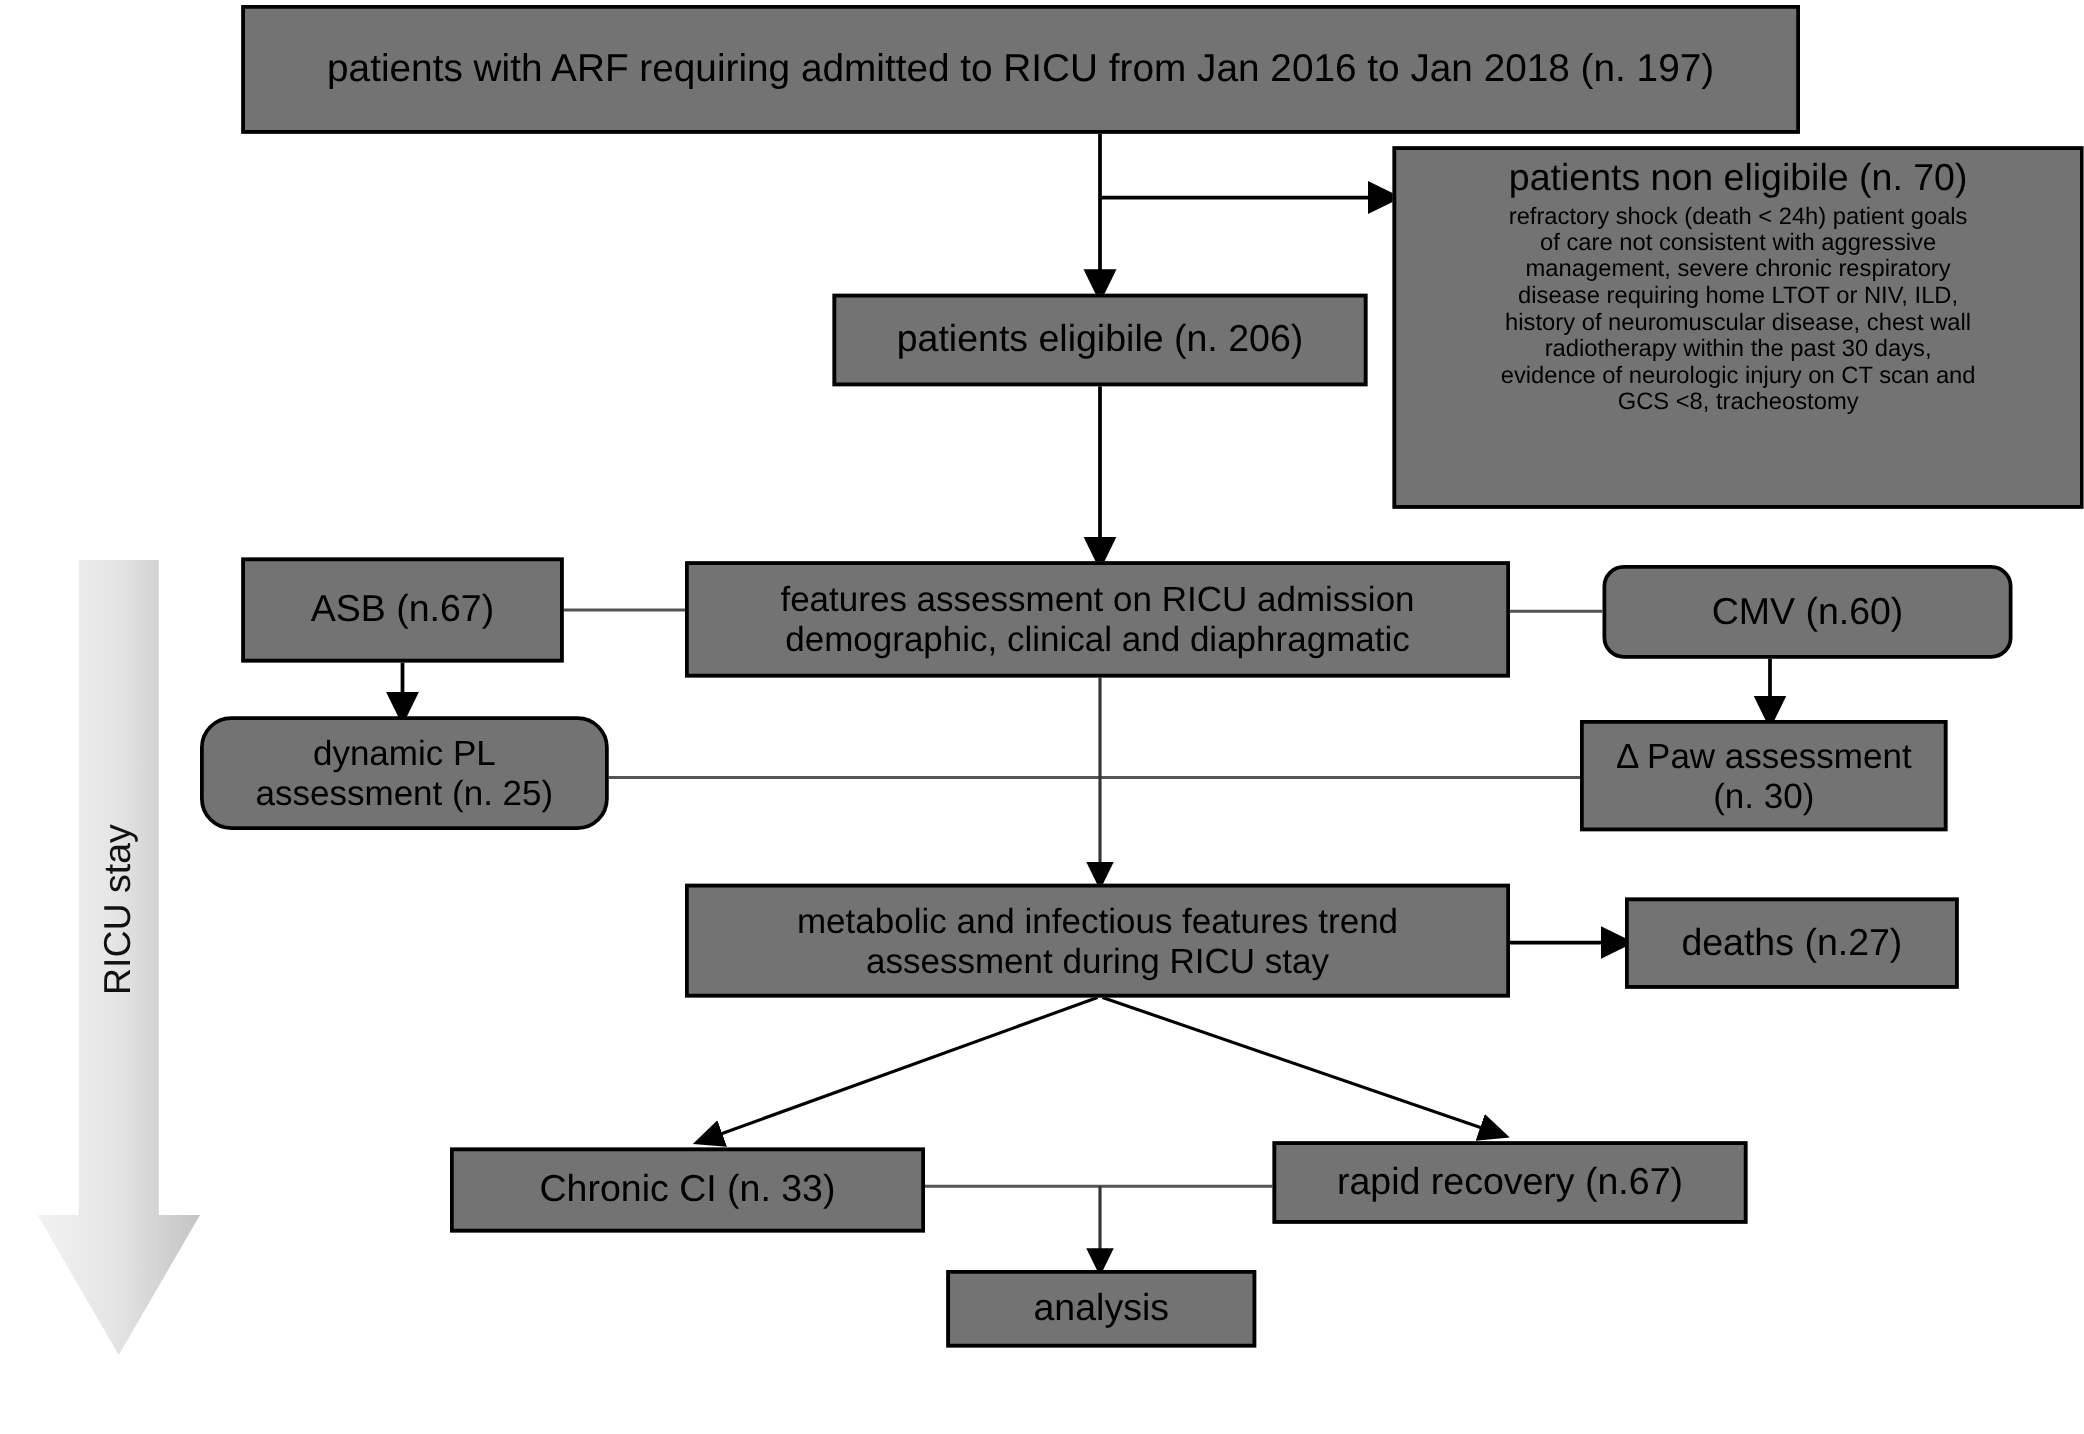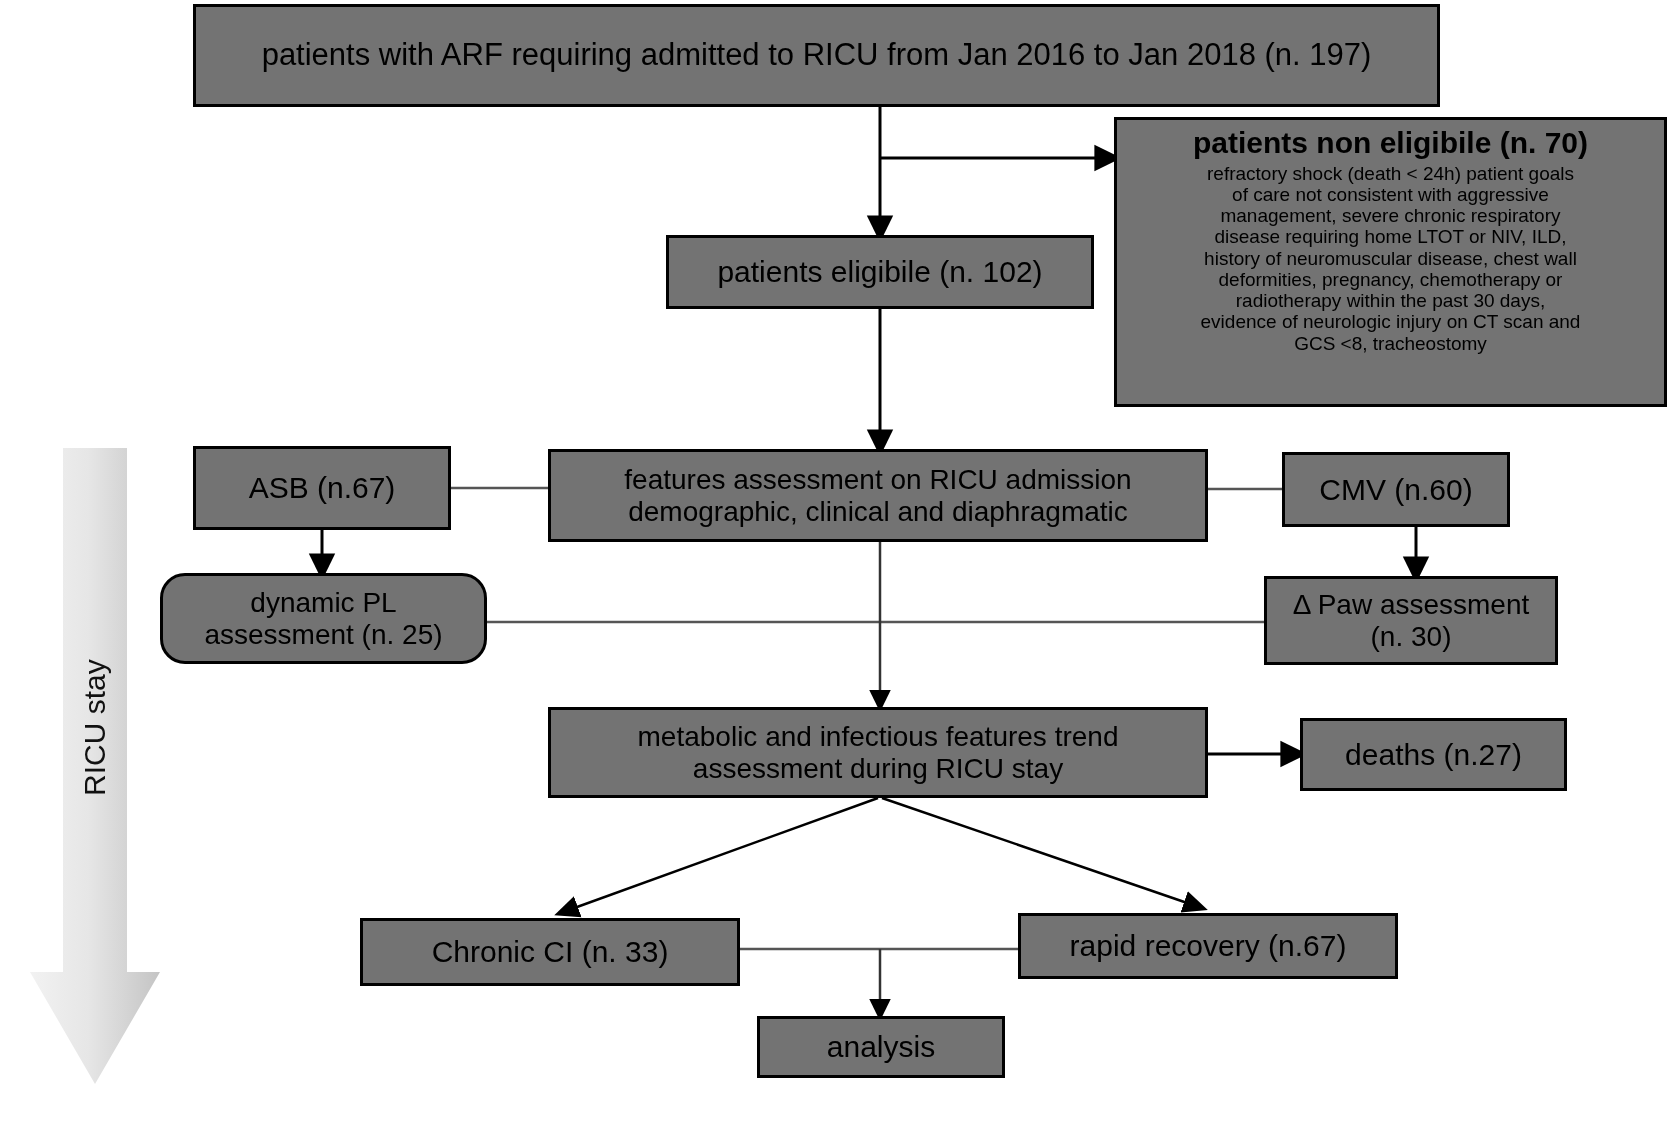--- a/index.html
+++ b/index.html
@@ -43,27 +43,27 @@
     white-space: nowrap;
   }
   .t-big { font-size: 30px; }
   .t-mid { font-size: 28px; }
 
   #node-top        { left: 193px;  top: 4px;    width: 1247px; height: 103px; }
   #node-top .line  { font-size: 31px; }
 
   #node-noneligible{ left: 1114px; top: 117px;  width: 553px;  height: 290px;
                      justify-content: flex-start; padding-top: 6px; }
-  #node-noneligible .hdr { font-size: 30px; margin-bottom: 3px; font-weight: bold; }
+  #node-noneligible .hdr { font-size: 30px; margin-bottom: 3px; }
   #node-noneligible .body { font-size: 19px; line-height: 1.215; padding: 0 14px; }
 
   #node-eligible   { left: 666px;  top: 235px;  width: 428px;  height: 74px; }
   #node-demo       { left: 548px;  top: 449px;  width: 660px;  height: 93px; }
   #node-asb        { left: 193px;  top: 446px;  width: 258px;  height: 84px; }
-  #node-cmv        { left: 1282px; top: 452px;  width: 228px;  height: 75px; }
+  #node-cmv        { left: 1282px; top: 452px;  width: 328px;  height: 75px; border-radius: 17px; }
   #node-dynpl      { left: 160px;  top: 573px;  width: 327px;  height: 91px; border-radius: 25px; }
   #node-paw        { left: 1264px; top: 576px;  width: 294px;  height: 89px; }
   #node-metabolic  { left: 548px;  top: 707px;  width: 660px;  height: 91px; }
   #node-deaths     { left: 1300px; top: 718px;  width: 267px;  height: 73px; }
   #node-chronic    { left: 360px;  top: 918px;  width: 380px;  height: 68px; }
   #node-rapid      { left: 1018px; top: 913px;  width: 380px;  height: 66px; }
   #node-analysis   { left: 757px;  top: 1016px; width: 248px;  height: 62px; }
 
   #ricu-arrow {
     position: absolute;
@@ -178,29 +178,28 @@
   </div>
 
   <div class="node" id="node-noneligible">
     <span class="line hdr">patients non eligibile (n. 70)</span>
     <div class="body">
       <span class="line">refractory shock (death &lt; 24h) patient goals</span>
       <span class="line">of care not consistent with aggressive</span>
       <span class="line">management, severe chronic respiratory</span>
       <span class="line">disease requiring home LTOT or NIV, ILD,</span>
       <span class="line">history of neuromuscular disease, chest wall</span>
-      <span class="line">deformities, pregnancy, chemotherapy or</span>
       <span class="line">radiotherapy within the past 30 days,</span>
       <span class="line">evidence of neurologic injury on CT scan and</span>
       <span class="line">GCS &lt;8, tracheostomy</span>
     </div>
   </div>
 
   <div class="node" id="node-eligible">
-    <span class="line t-big">patients eligibile (n. 102)</span>
+    <span class="line t-big">patients eligibile (n. 206)</span>
   </div>
 
   <div class="node" id="node-demo">
     <span class="line t-mid">features assessment on RICU admission</span>
     <span class="line t-mid">demographic, clinical and diaphragmatic</span>
   </div>
 
   <div class="node" id="node-asb">
     <span class="line t-big">ASB (n.67)</span>
   </div>

